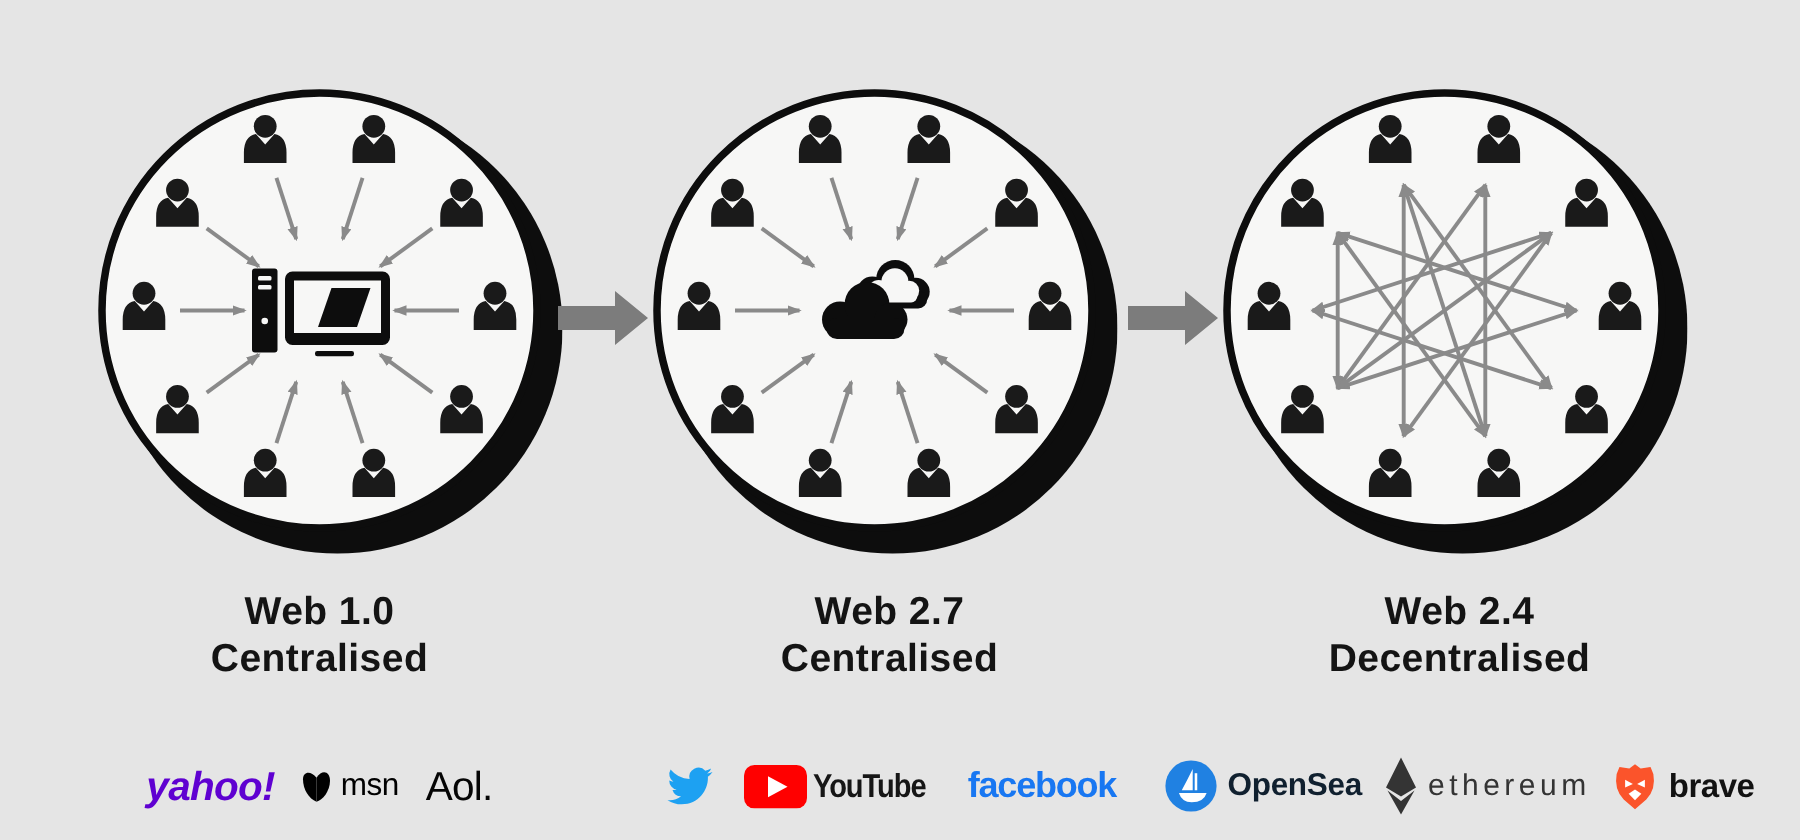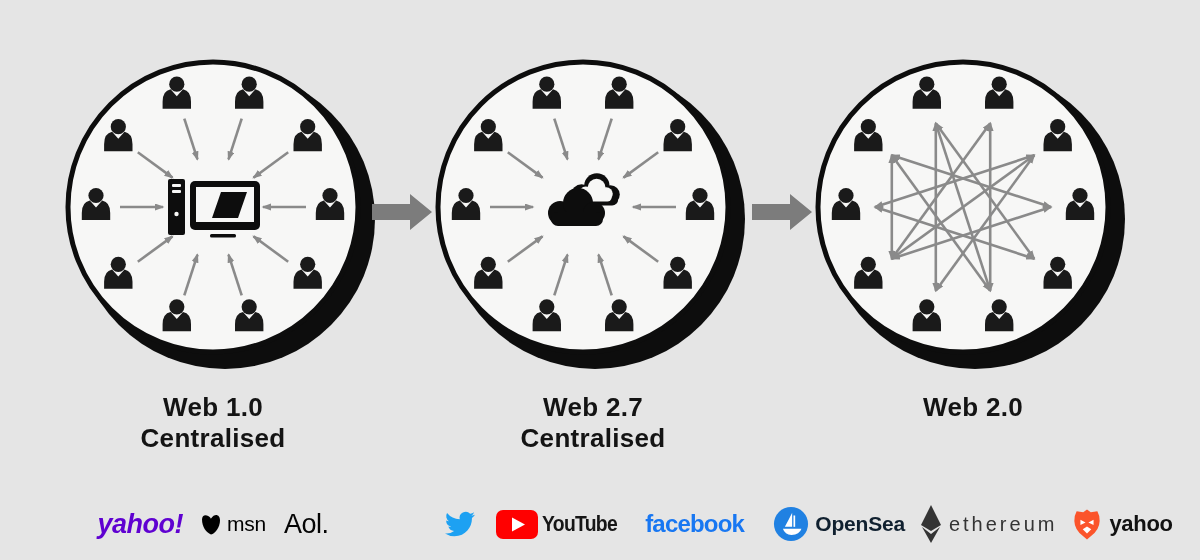--- a/index.html
+++ b/index.html
@@ -279,21 +279,22 @@
         <g transform="translate(194.2,45.7)" fill="#1a1a1a">
           <circle cx="0" cy="-11.5" r="7.6"></circle>
           <path d="M-14.2,13 L-14.2,6 Q-14.2,-4.8 -6.2,-6.4 L0,0.6 L6.2,-6.4 Q14.2,-4.8 14.2,6 L14.2,13 Z"></path>
         </g>
         <g transform="translate(252.7,88.2)" fill="#1a1a1a">
           <circle cx="0" cy="-11.5" r="7.6"></circle>
           <path d="M-14.2,13 L-14.2,6 Q-14.2,-4.8 -6.2,-6.4 L0,0.6 L6.2,-6.4 Q14.2,-4.8 14.2,6 L14.2,13 Z"></path>
         </g>
       </svg>
     <div class="title-block">
-      <div class="title">Web 2.0</div>
+      <div class="title">Web 2.4</div>
+      <div class="subtitle">Decentralised</div>
     </div>
     <div class="logos">
       <span class="logo">
         <svg width="36" height="36" viewBox="-19 -19 38 38" style="color:#2081e2">
           <circle cx="0" cy="0" r="18" fill="currentColor"></circle>
           <path d="M1.2 -12 L1.2 3 L-6.5 3 Q-2.5 -4.5 1.2 -12 Z" fill="#ffffff"></path>
           <rect x="2.6" y="-9" width="1.8" height="12" fill="#ffffff"></rect>
           <path d="M-8.5 5 L11 5 Q9 11.5 0.5 11.5 Q-6.5 11.5 -8.5 5 Z" fill="#ffffff"></path>
         </svg>
         <span class="logo-opensea-text" style="color: rgb(16, 32, 47);">OpenSea</span>
@@ -305,21 +306,21 @@
         </svg>
         <span class="logo-ethereum-text" style="color: rgb(52, 52, 52); text-align: right;">ethereum</span>
       </span>
       <span class="logo">
         <svg width="32" height="35" viewBox="-17 -17 34 36" style="color:#fb542b">
           <path d="M0 -15 L4 -12 L11 -13 L13 -8 Q15 3 8 10 L0 17 L-8 10 Q-15 3 -13 -8 L-11 -13 L-4 -12 Z" fill="currentColor"></path>
           <polygon points="-7,-4 -1.5,-1 -7,1.5" fill="#ffffff"></polygon>
           <polygon points="7,-4 1.5,-1 7,1.5" fill="#ffffff"></polygon>
           <polygon points="0,3 4.5,6 0,10.5 -4.5,6" fill="#ffffff"></polygon>
         </svg>
-        <span class="logo-brave-text" style="color: rgb(18, 18, 18);">yahoo</span>
+        <span class="logo-brave-text" style="color: rgb(18, 18, 18);">brave</span>
       </span>
     </div>
   </section>
 
   <svg class="flow-arrow" id="flow-arrow-1" width="62" height="40">
     <polygon points="0,12 38,12 38,2 60,20 38,38 38,28 0,28" fill="#7c7c7c" class="flow-poly"></polygon>
   </svg>
   <svg class="flow-arrow" id="flow-arrow-2" width="62" height="40">
     <polygon points="0,12 38,12 38,2 60,20 38,38 38,28 0,28" fill="#7c7c7c" class="flow-poly"></polygon>
   </svg>

